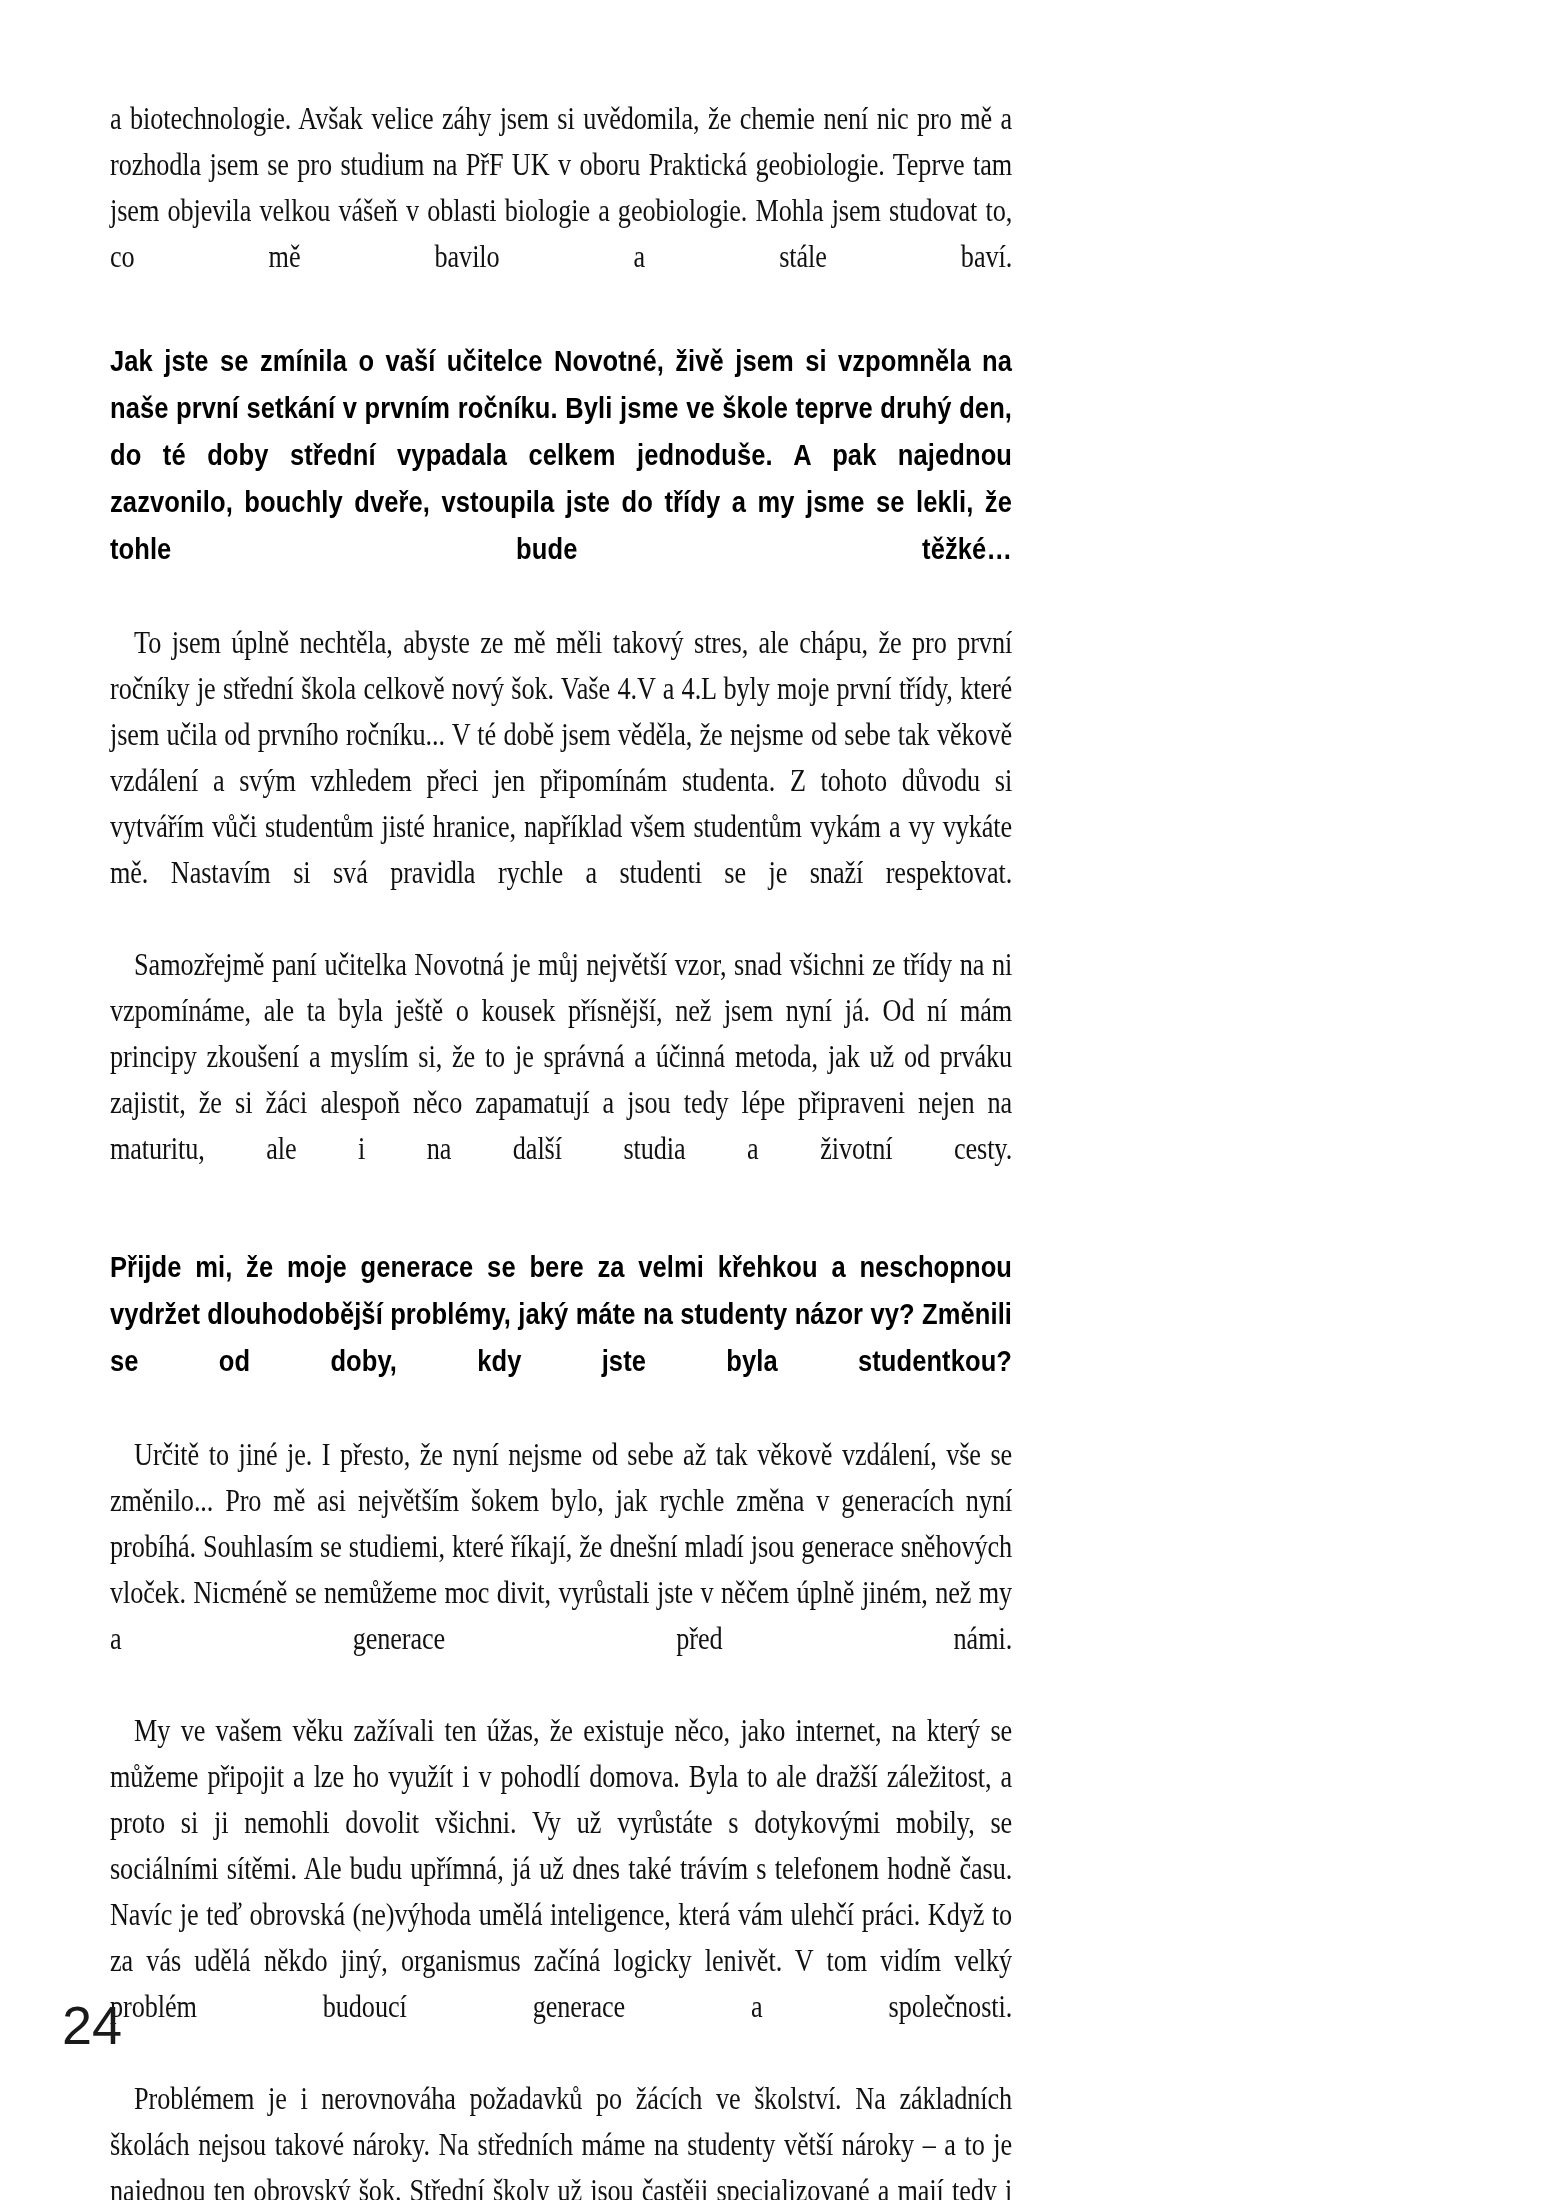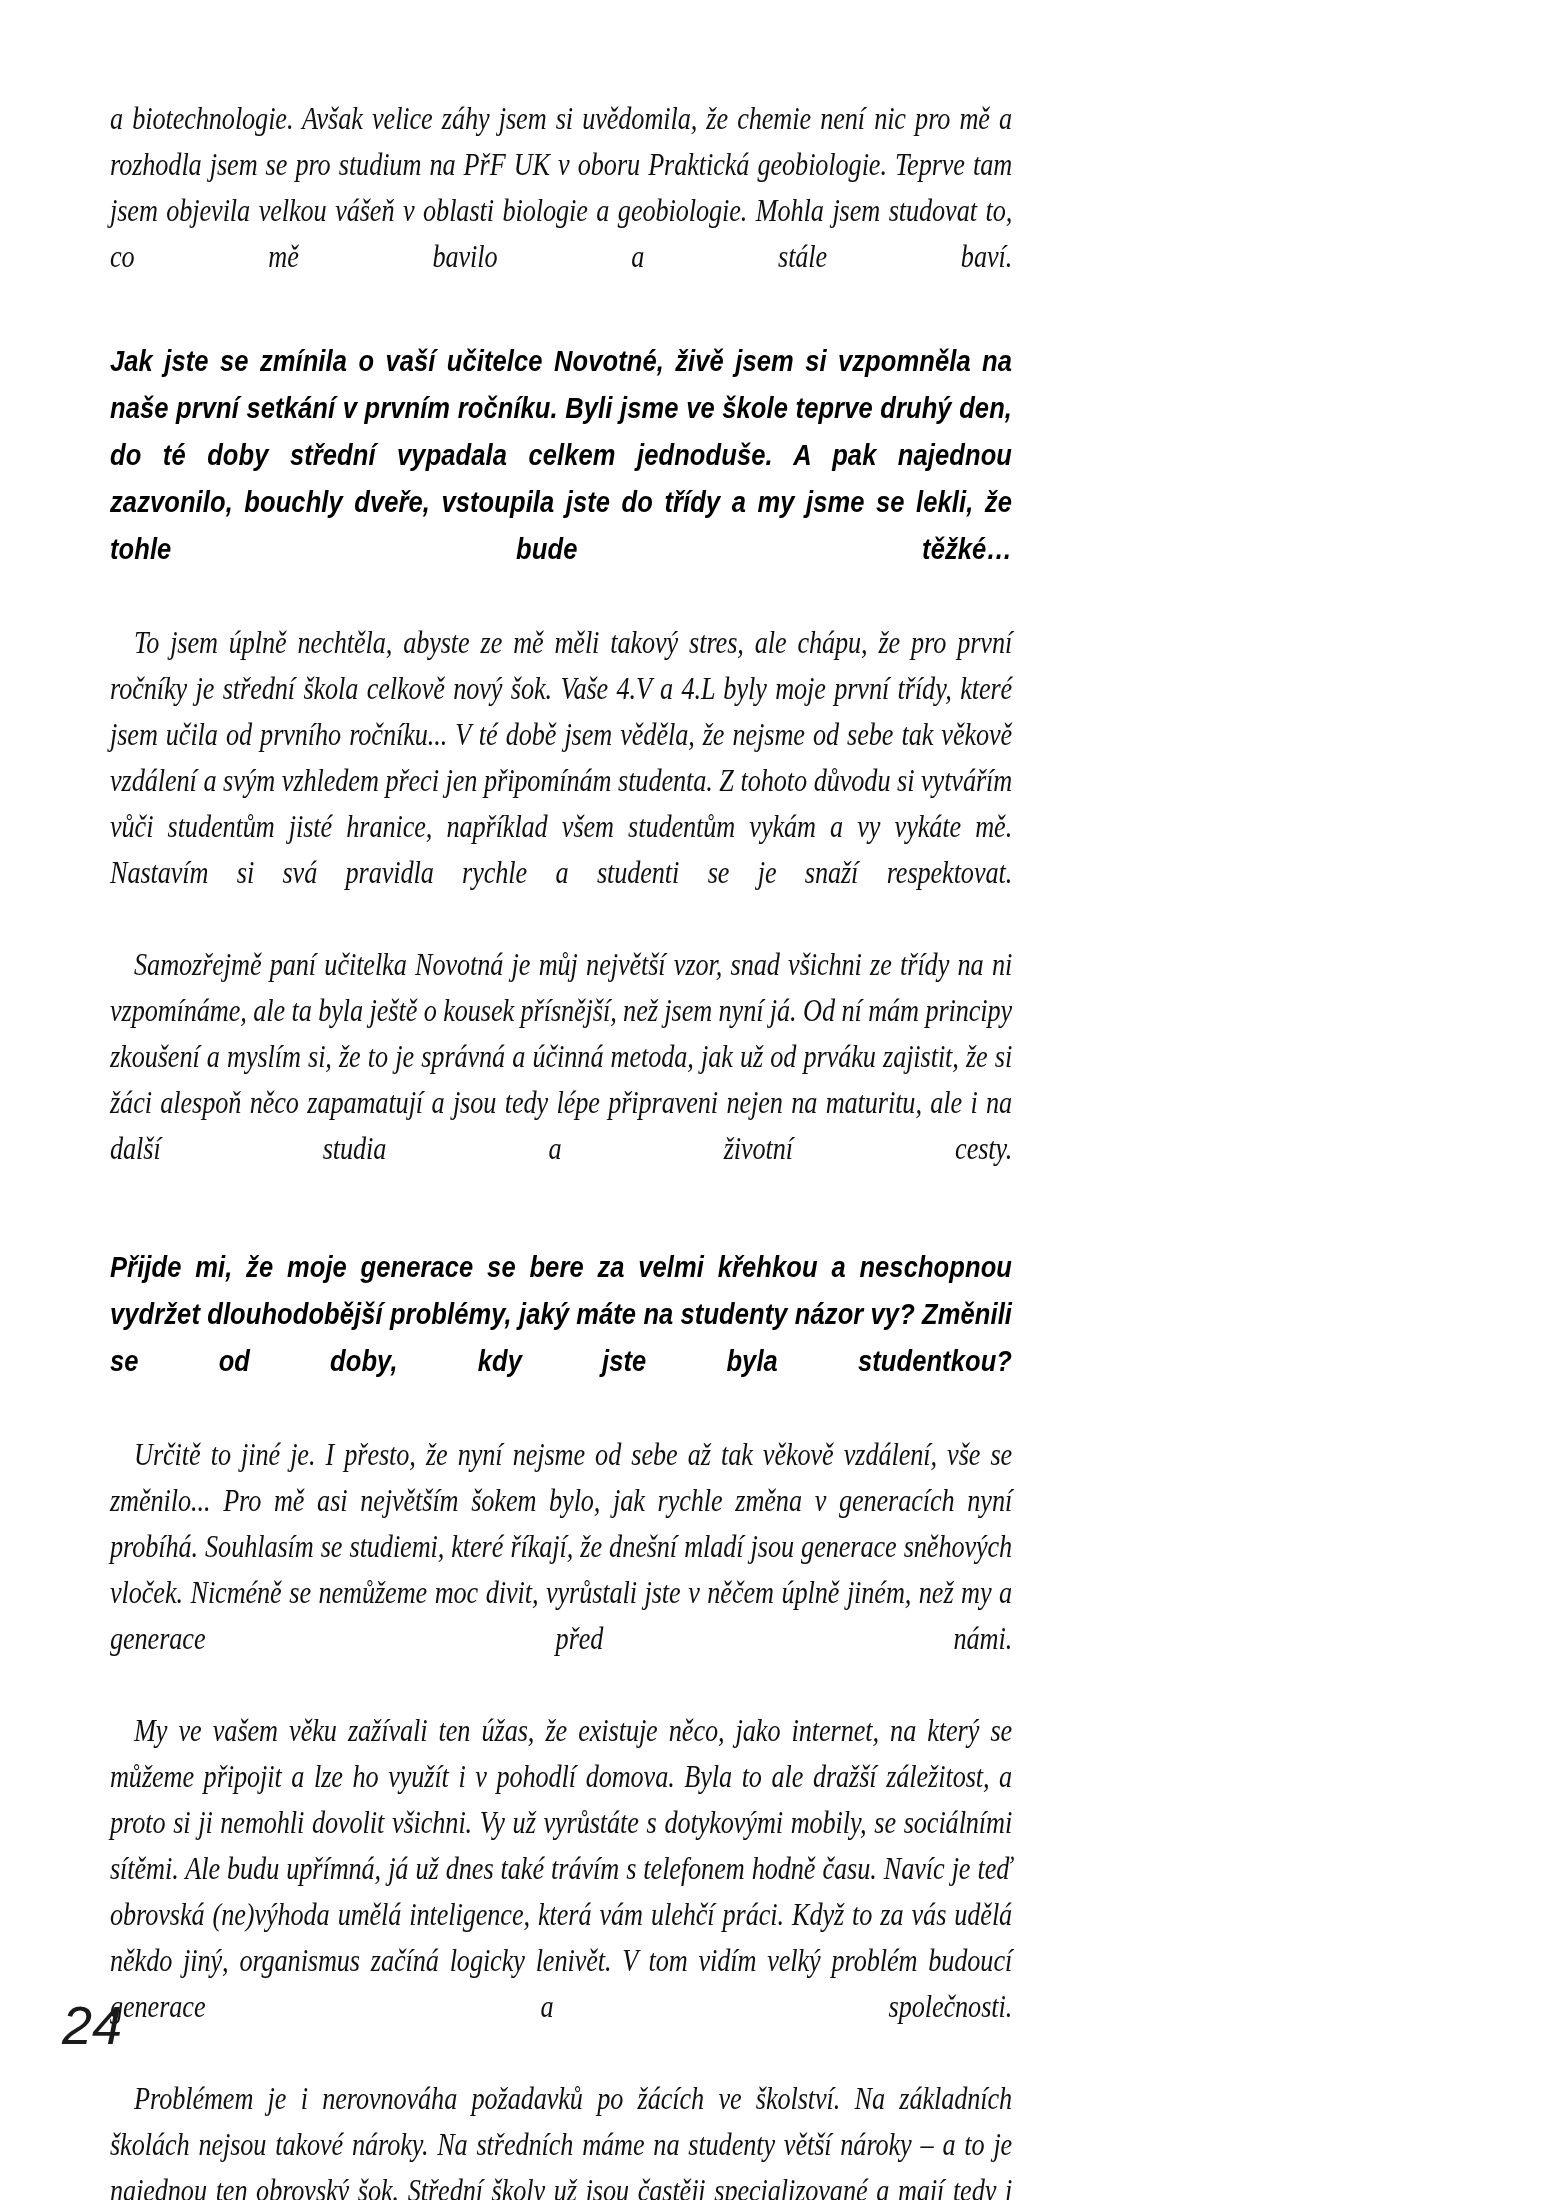--- a/index.html
+++ b/index.html
@@ -16,21 +16,20 @@
     color: #000000;
   }
 
   .page {
     position: absolute;
     left: 0;
     top: 0;
     width: 1409px;
     height: 2200px;
     background: #ffffff;
-    font-style: italic;
   }
 
   .content {
     position: absolute;
     left: 110px;
     top: 96px;
     width: 902px;
   }
 
   

